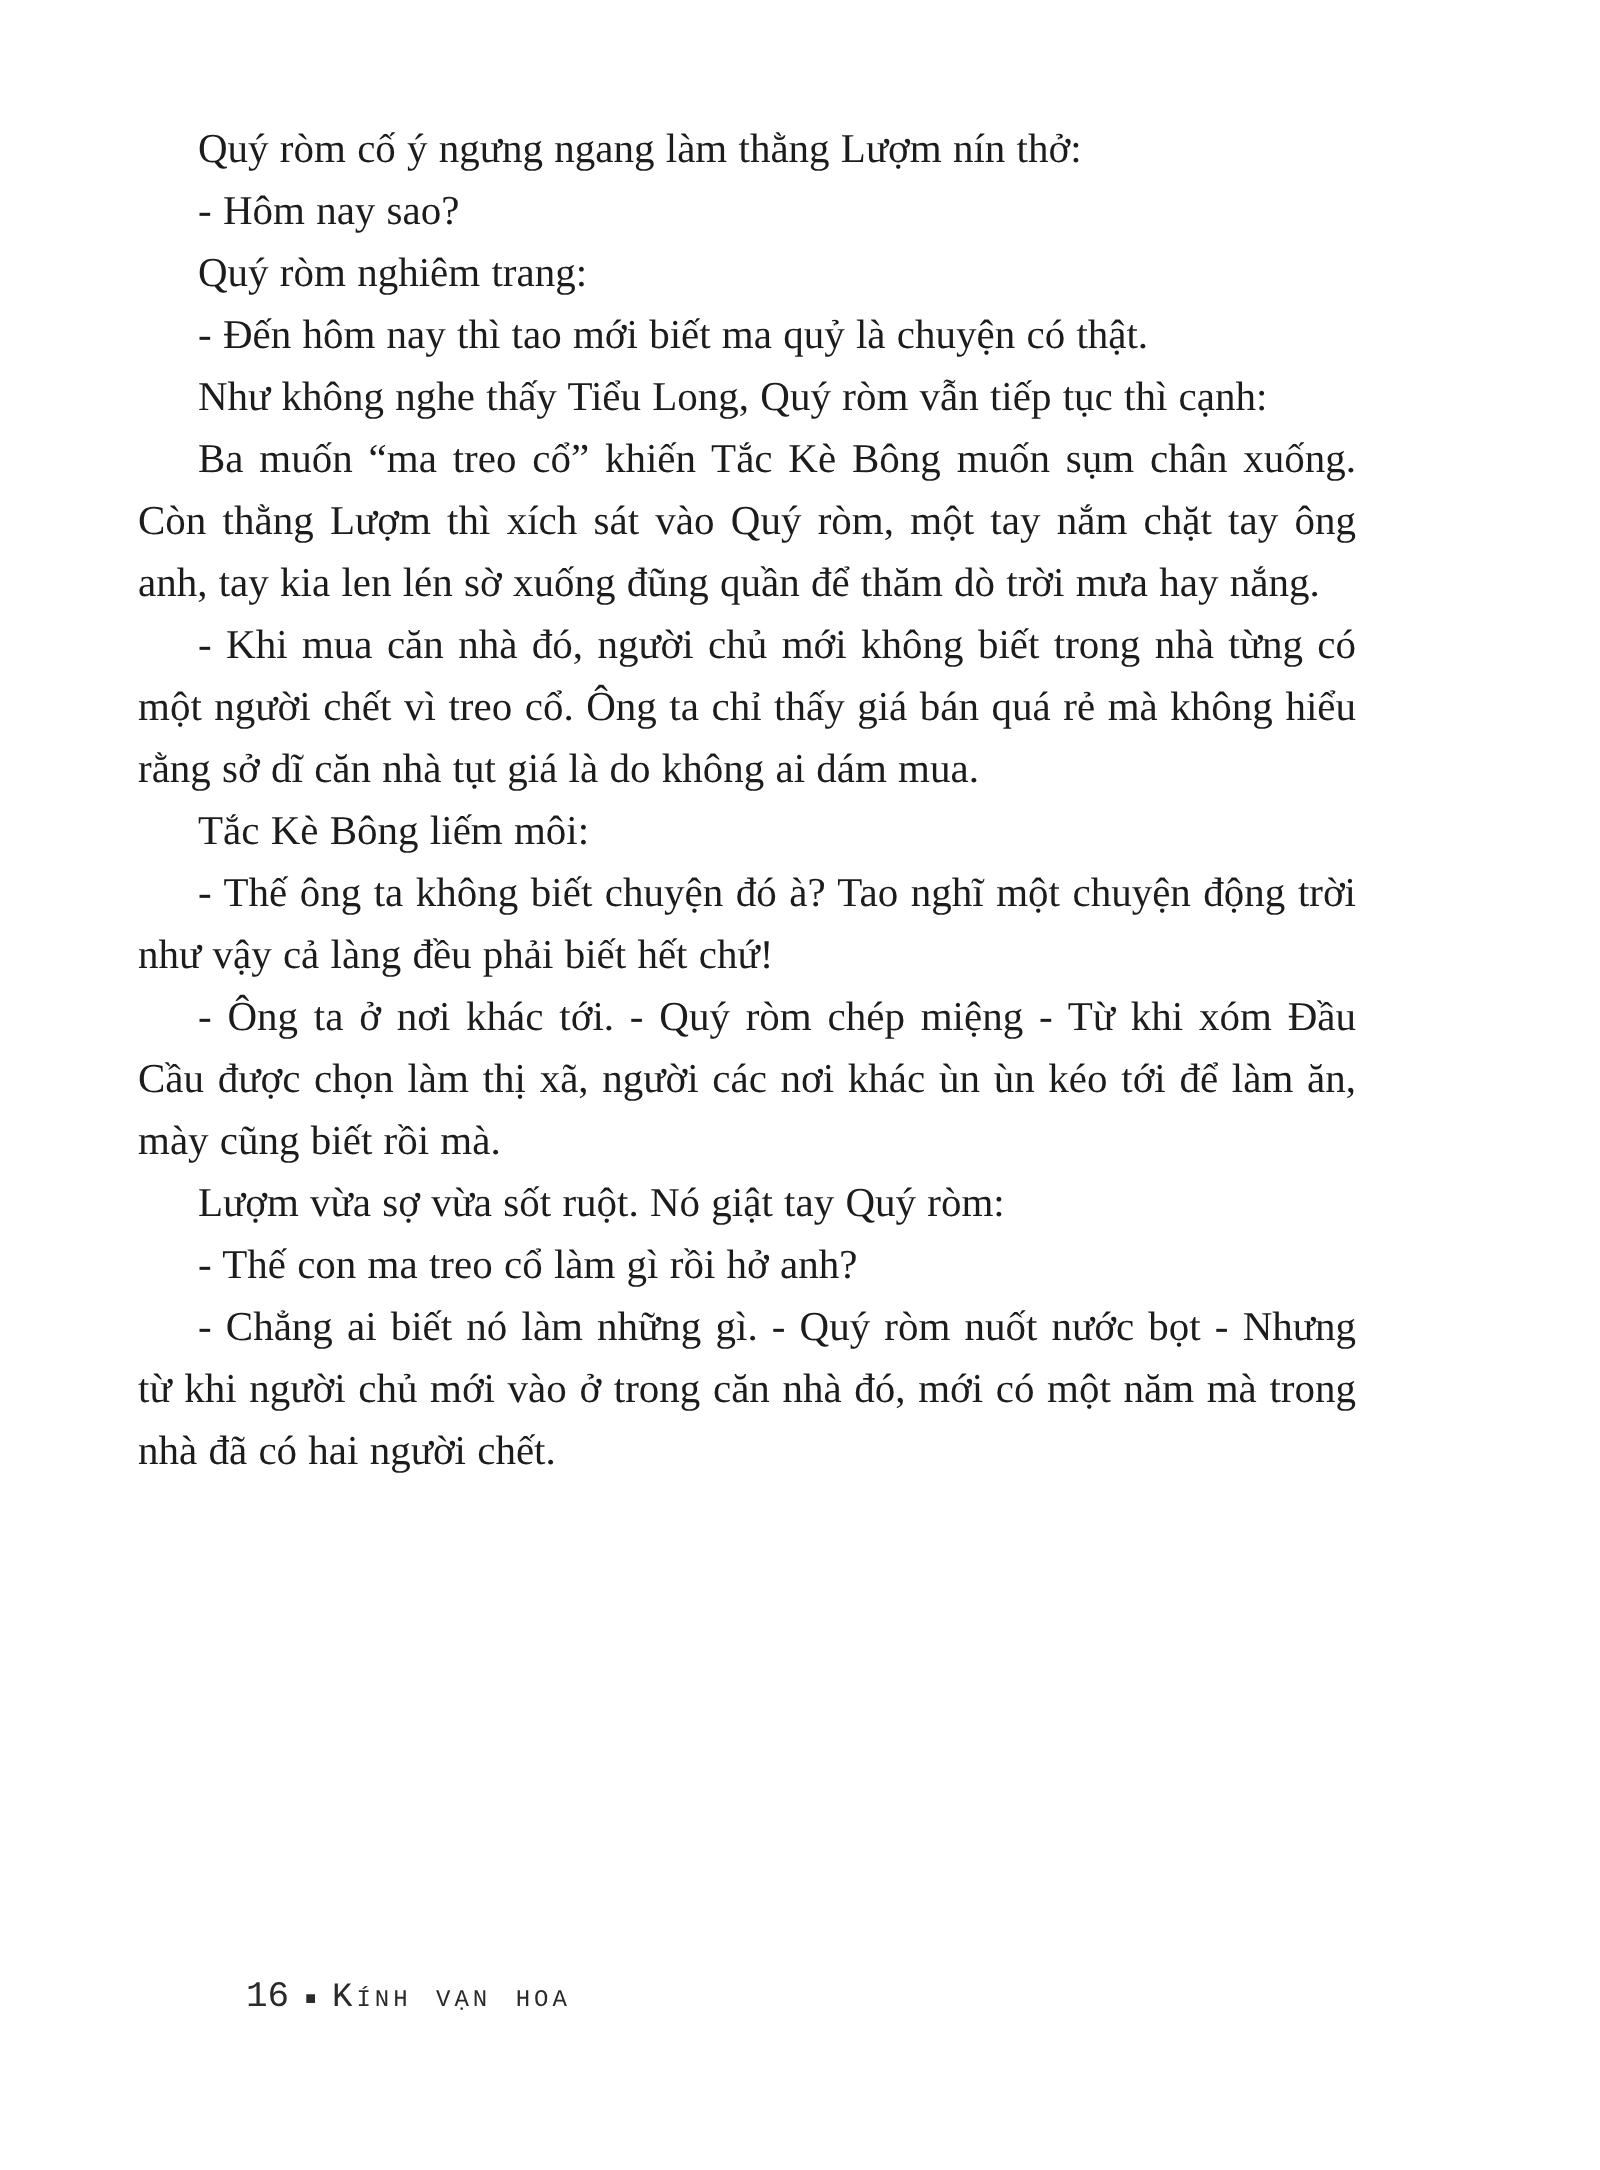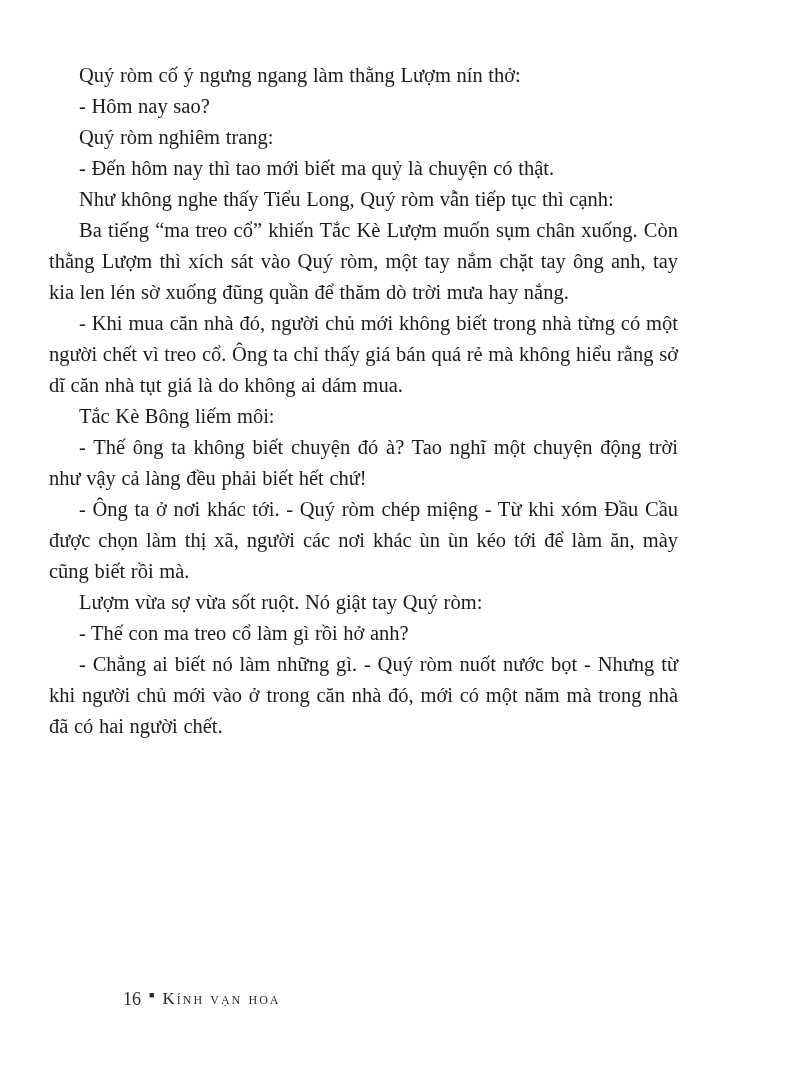--- a/index.html
+++ b/index.html
@@ -11,38 +11,40 @@
     width: 800px;
     height: 1085px;
     overflow: hidden;
     font-family: "Liberation Serif", "DejaVu Serif", serif;
     color: #1c1c1c;
     position: relative;
   }
   .page {
     box-sizing: border-box;
     width: 800px;
-    padding: 60px 122px 0 49px;
+    padding: 60px 122px 0 69px;
   }
   .body-text p {
     margin: 0;
     font-size: 20.5px;
     line-height: 31px;
     text-align: justify;
     text-indent: 30px;
     color: #1c1c1c;
     word-spacing: 0.5px;
   }
   .page-footer {
     position: absolute;
     left: 123px;
     top: 990px;
     display: flex;
+    align-items: center;
     gap: 8px;
     color: #2a2a2a;
+    font-family: Liberation Mono, monospace;
   }
   .page-footer .page-number {
     font-size: 18px;
     line-height: 1;
   }
   .page-footer .separator {
     font-size: 9px;
     line-height: 1;
     position: relative;
     top: 1px;
@@ -57,21 +59,21 @@
 </head>
 <body>
 
 <div class="page">
   <div class="body-text">
     <p>Quý ròm cố ý ngưng ngang làm thằng Lượm nín thở:</p>
     <p>- Hôm nay sao?</p>
     <p>Quý ròm nghiêm trang:</p>
     <p>- Đến hôm nay thì tao mới biết ma quỷ là chuyện có thật.</p>
     <p>Như không nghe thấy Tiểu Long, Quý ròm vẫn tiếp tục thì cạnh:</p>
-    <p>Ba tiếng “ma treo cổ” khiến Tắc Kè Lượm muốn sụm chân xuống. Còn thằng Lượm thì xích sát vào Quý ròm, một tay nắm chặt tay ông anh, tay kia len lén sờ xuống đũng quần để thăm dò trời mưa hay nắng.</p>
+    <p>Ba muốn “ma treo cổ” khiến Tắc Kè Bông muốn sụm chân xuống. Còn thằng Lượm thì xích sát vào Quý ròm, một tay nắm chặt tay ông anh, tay kia len lén sờ xuống đũng quần để thăm dò trời mưa hay nắng.</p>
     <p>- Khi mua căn nhà đó, người chủ mới không biết trong nhà từng có một người chết vì treo cổ. Ông ta chỉ thấy giá bán quá rẻ mà không hiểu rằng sở dĩ căn nhà tụt giá là do không ai dám mua.</p>
     <p>Tắc Kè Bông liếm môi:</p>
     <p>- Thế ông ta không biết chuyện đó à? Tao nghĩ một chuyện động trời như vậy cả làng đều phải biết hết chứ!</p>
     <p>- Ông ta ở nơi khác tới. - Quý ròm chép miệng - Từ khi xóm Đầu Cầu được chọn làm thị xã, người các nơi khác ùn ùn kéo tới để làm ăn, mày cũng biết rồi mà.</p>
     <p>Lượm vừa sợ vừa sốt ruột. Nó giật tay Quý ròm:</p>
     <p>- Thế con ma treo cổ làm gì rồi hở anh?</p>
     <p>- Chẳng ai biết nó làm những gì. - Quý ròm nuốt nước bọt - Nhưng từ khi người chủ mới vào ở trong căn nhà đó, mới có một năm mà trong nhà đã có hai người chết.</p>
   </div>
 </div>
 

